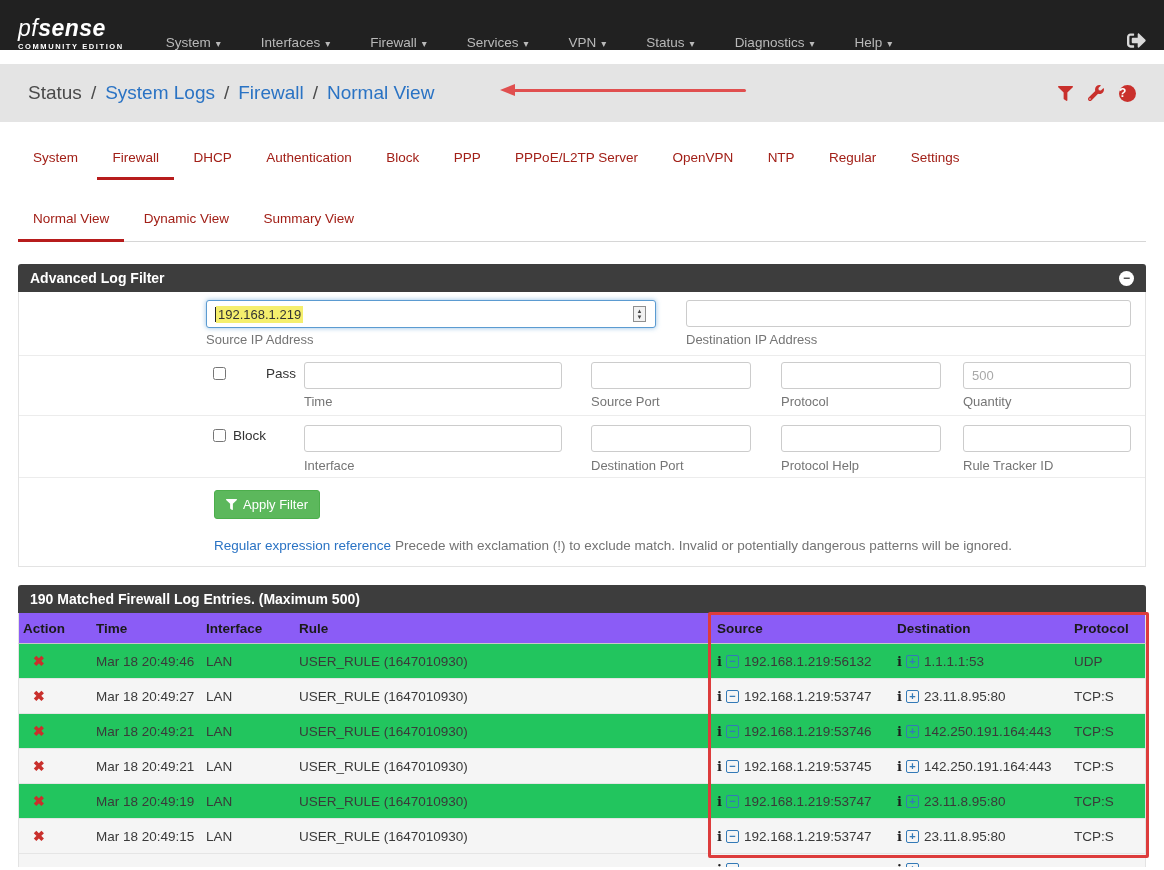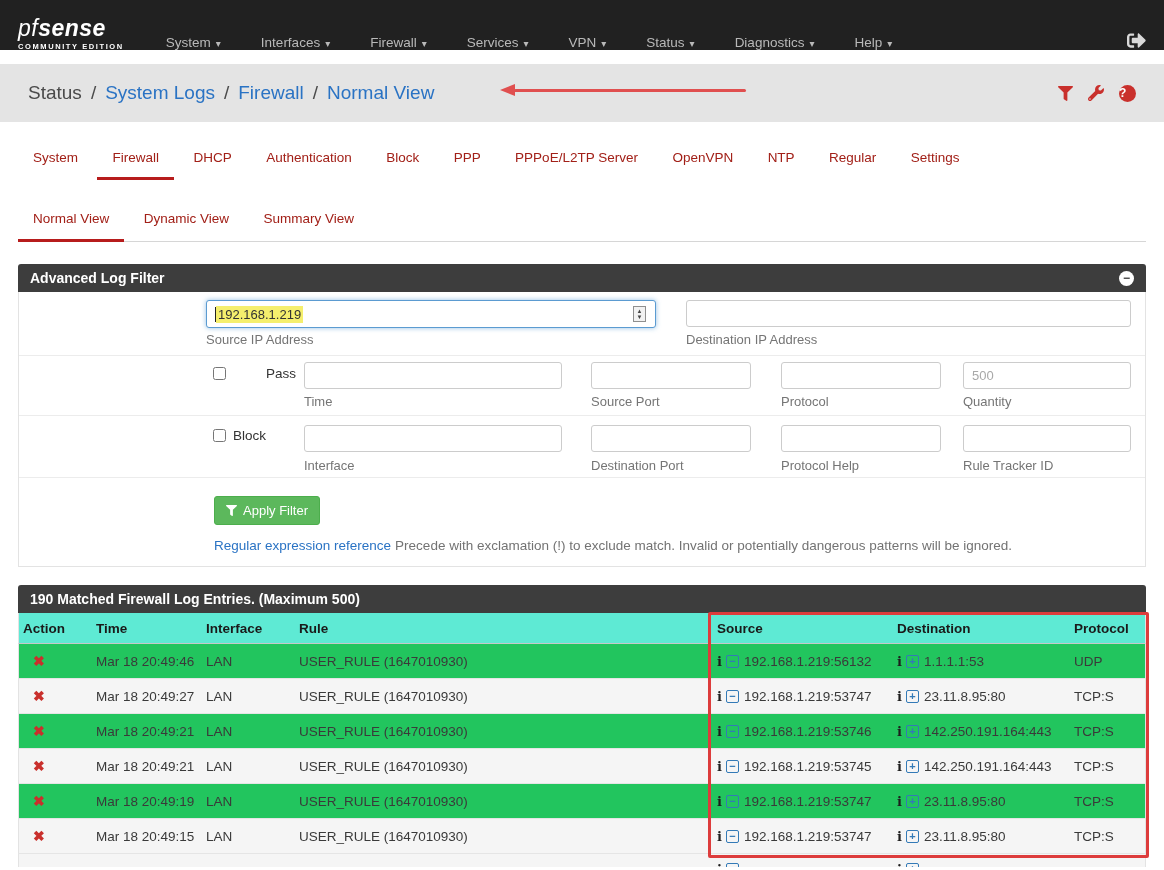--- a/index.html
+++ b/index.html
@@ -80,30 +80,30 @@
   .chk3 { left:194px; top:12px; }
   .p1 { left:285px; top:6px; width:258px; }  .l1 { left:285px; top:38px; }
   .p2 { left:572px; top:6px; width:160px; }  .l2 { left:572px; top:38px; }
   .p3 { left:762px; top:6px; width:160px; }  .l3 { left:762px; top:38px; }
   .p4 { left:944px; top:6px; width:168px; }  .l4 { left:944px; top:38px; }
   .q1 { left:285px; top:9px; width:258px; }  .m1 { left:285px; top:42px; }
   .q2 { left:572px; top:9px; width:160px; }  .m2 { left:572px; top:42px; }
   .q3 { left:762px; top:9px; width:160px; }  .m3 { left:762px; top:42px; }
   .q4 { left:944px; top:9px; width:168px; }  .m4 { left:944px; top:42px; }
 
-  .apply-btn { position:absolute; left:195px; top:18px; background:#5cb85c; border:1px solid #4cae4c;
+  .apply-btn { position:absolute; left:195px; top:12px; background:#5cb85c; border:1px solid #4cae4c;
                border-radius:3px; color:#fff; font-size:13px; padding:6px 11px; display:inline-flex;
                align-items:center; gap:6px; cursor:pointer; font-family:"Liberation Sans",sans-serif; }
   .regex-line { position:absolute; left:195px; top:8px; font-size:13.5px; color:#737373; }
   .regex-line a { color:#2a73c4; text-decoration:none; cursor:pointer; margin-right:4px; }
 
   
   .thead, .trow { display:flex; align-items:center; }
   .thead { height:31px; border-bottom:1px solid #c8c8c8; font-weight:bold; font-size:13.5px; color:#1a1a1a;
-           background:#5eead4; border-left:1px solid #e3e3e3; border-right:1px solid #e3e3e3; }
+           background:#8b5cf6; border-left:1px solid #e3e3e3; border-right:1px solid #e3e3e3; }
   .trow { height:35px; border-bottom:1px solid #e5e5e5; font-size:13.5px; color:#3a3a3a;
           border-left:1px solid #e3e3e3; border-right:1px solid #e3e3e3; background:#fff; }
   .trow:nth-child(odd) { background:#f5f5f5; }   
   .trow.r1, .trow.r3, .trow.r5, .trow-partial { background:#22c55e; }
   .trow.r2, .trow.r4, .trow.r6 { background:#f5f5f5; }
   .cell { display:flex; align-items:center; overflow:hidden; white-space:nowrap; }
   .c-action { flex:0 0 77px; padding-left:14px; }
   .thead .c-action { padding-left:4px; }
   .c-time { flex:0 0 110px; }
   .c-if   { flex:0 0 93px; }

